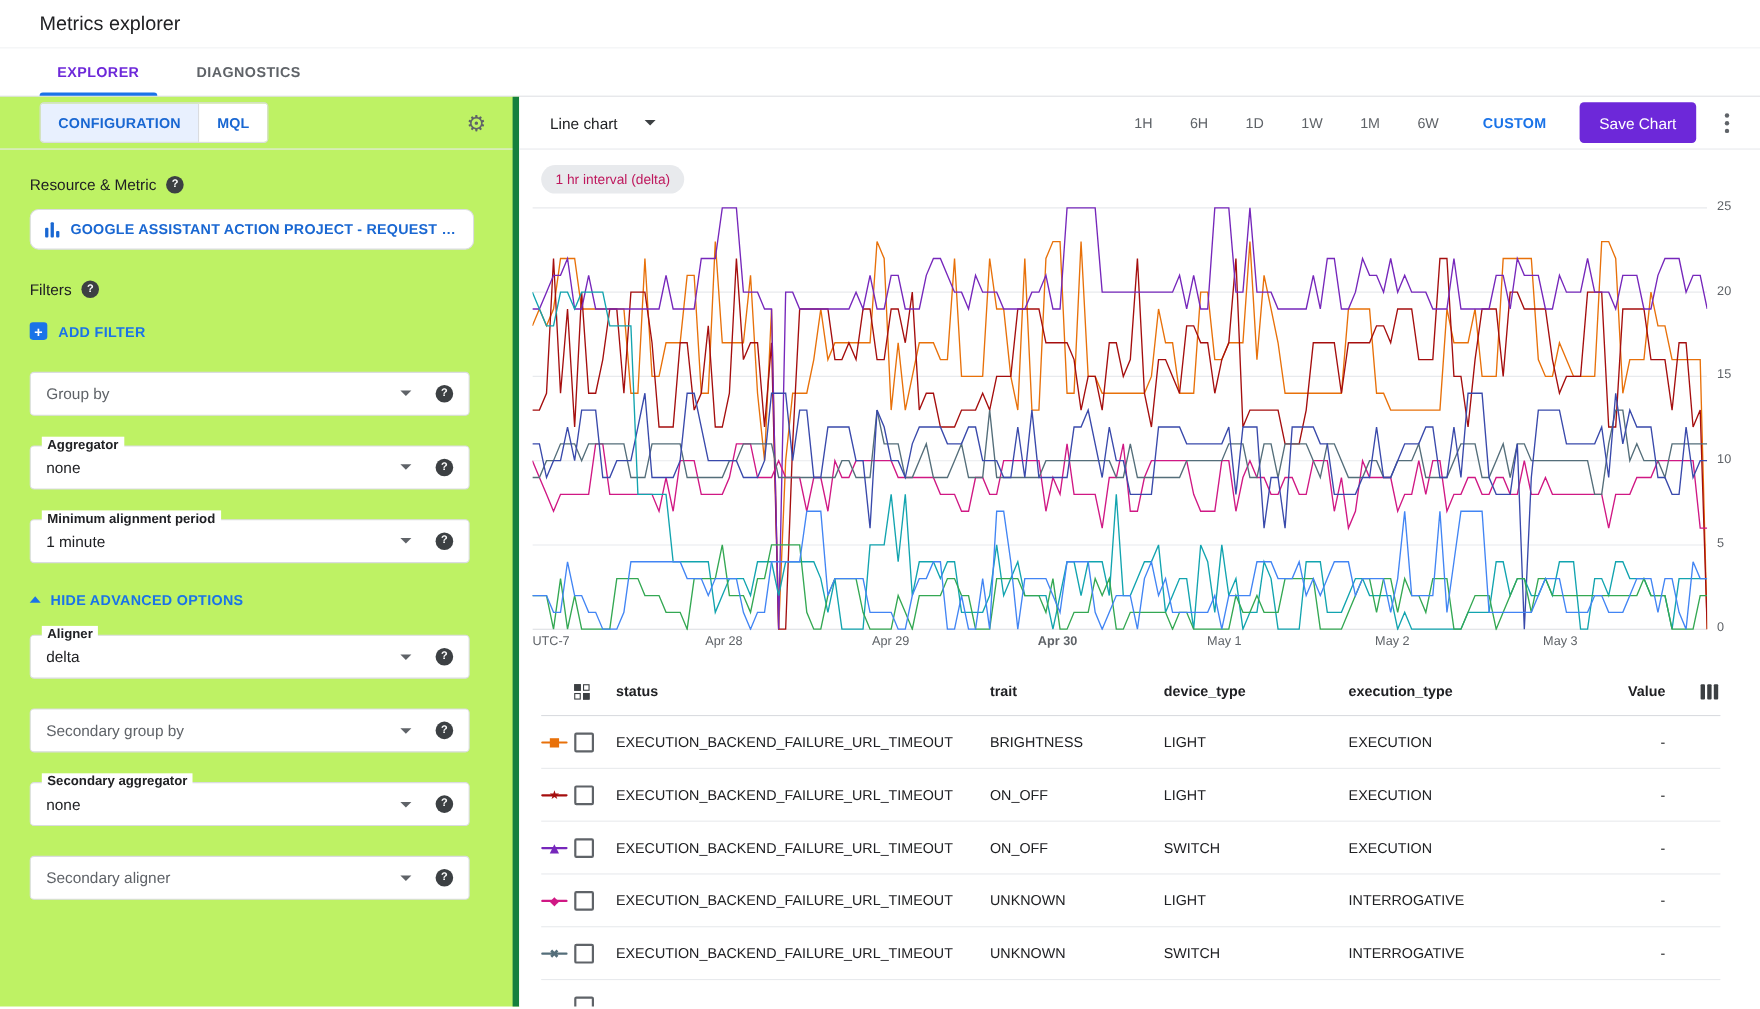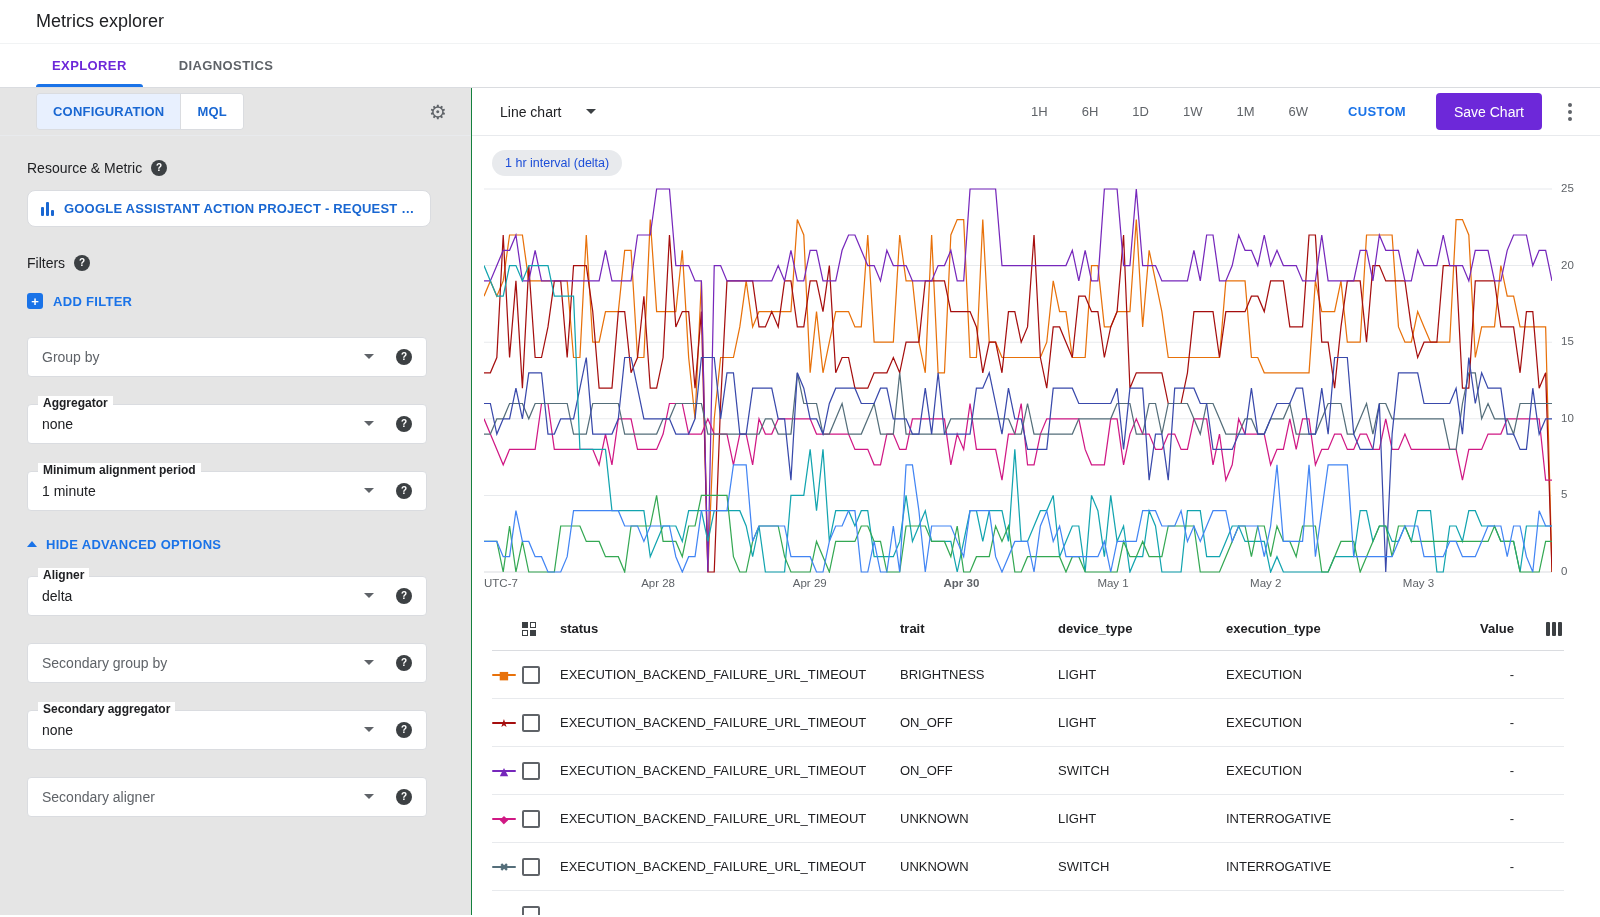--- a/index.html
+++ b/index.html
@@ -12,21 +12,21 @@
   .tabs{height:44px;display:flex;align-items:stretch;border-bottom:1px solid #dadce0;padding-left:26px}
   .tab{display:flex;align-items:center;padding:0 26px;font-size:13px;font-weight:700;
     letter-spacing:.4px;color:#5f6368;position:relative;cursor:pointer}
   .tab.active{color:#6d28d9}
   .tab.active::after{content:"";position:absolute;left:10px;right:10px;bottom:0;height:3px;
     background:#1a73e8;border-radius:3px 3px 0 0}
 
   .content{display:flex;height:827px}
 
   
-  .sidebar{width:472px;flex:0 0 472px;border-right:1px solid #15803d;overflow:hidden;background:#e5e5e5}
+  .sidebar{width:472px;flex:0 0 472px;border-right:6px solid #15803d;overflow:hidden;background:#bef264}
   .config-row{height:48px;display:flex;align-items:center;padding:0 24px 0 36px;border-bottom:1px solid #e8eaed}
   .seg{display:flex;border:1px solid #dadce0;border-radius:4px;overflow:hidden}
   .seg-btn{padding:10px 16px;font-size:13px;font-weight:600;color:#1967d2;background:#fff;
     border:none;cursor:pointer;letter-spacing:.2px}
   .seg-btn.active{background:#e8f0fe}
   .seg-btn + .seg-btn{border-left:1px solid #dadce0}
   .gear{margin-left:auto;font-family:"DejaVu Sans",sans-serif;font-size:20px;color:#5f6368;
     cursor:pointer;line-height:1}
   .side-body{padding:24px 27px 20px 27px}
   .label-row{display:flex;align-items:center;gap:9px}
@@ -74,21 +74,21 @@
   .range{font-size:13px;font-weight:500;color:#5f6368;cursor:pointer}
   .custom{font-size:13px;font-weight:600;color:#1a73e8;cursor:pointer;margin-left:6px;letter-spacing:.3px}
   .save-btn{margin-left:30px;background:#6d28d9;color:#fff;border:none;border-radius:4px;
     height:37px;padding:0 18px;font-size:14px;font-weight:500;cursor:pointer;
     font-family:"Liberation Sans",sans-serif}
   .kebab{margin-left:18px;display:flex;flex-direction:column;gap:3px;padding:6px 8px;cursor:pointer}
   .kebab i{width:4px;height:4px;border-radius:50%;background:#5f6368}
 
   
   .chart-area{padding:14px 18px 0 12px}
-  .interval-chip{display:inline-block;margin-left:8px;background:#e8eaed;color:#1d4ed8;
+  .interval-chip{display:inline-block;margin-left:8px;background:#e8eaed;color:#be185d;
     border-radius:14px;padding:6px 13px;font-size:12.5px}
   .chart-flex{display:flex;margin-top:12px}
   .plot{flex:1;height:385px;position:relative}
   .plot svg{display:block;width:100%;height:100%}
   .yaxis{width:30px;position:relative;font-size:11.5px;color:#5f6368}
   .ytick{position:absolute;left:9px}
   .xaxis-row{display:flex;height:22px}
   .xaxis{flex:1;position:relative;font-size:11.5px;color:#5f6368}
   .xtick{position:absolute;top:4px;white-space:nowrap}
   .xspacer{width:30px}

